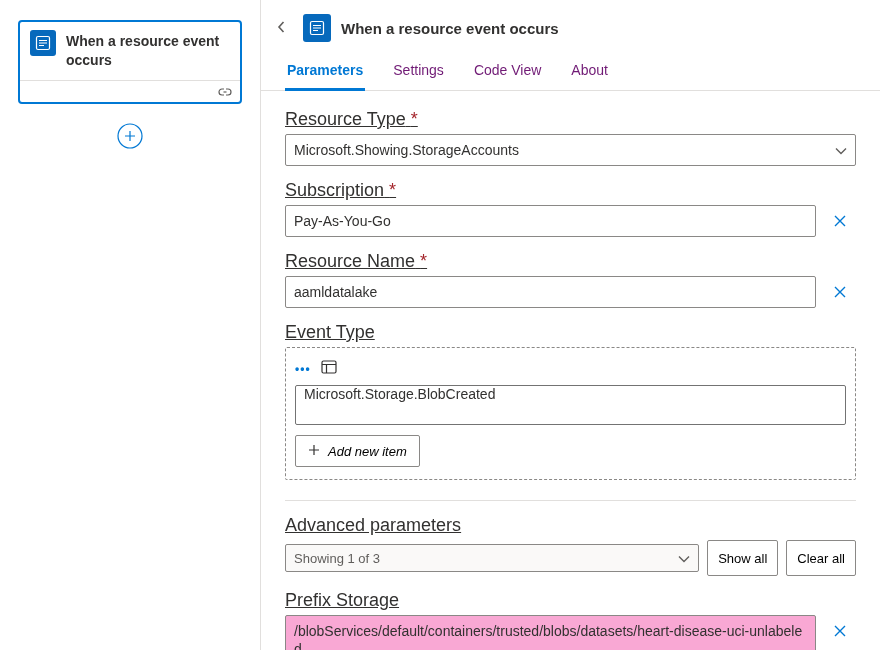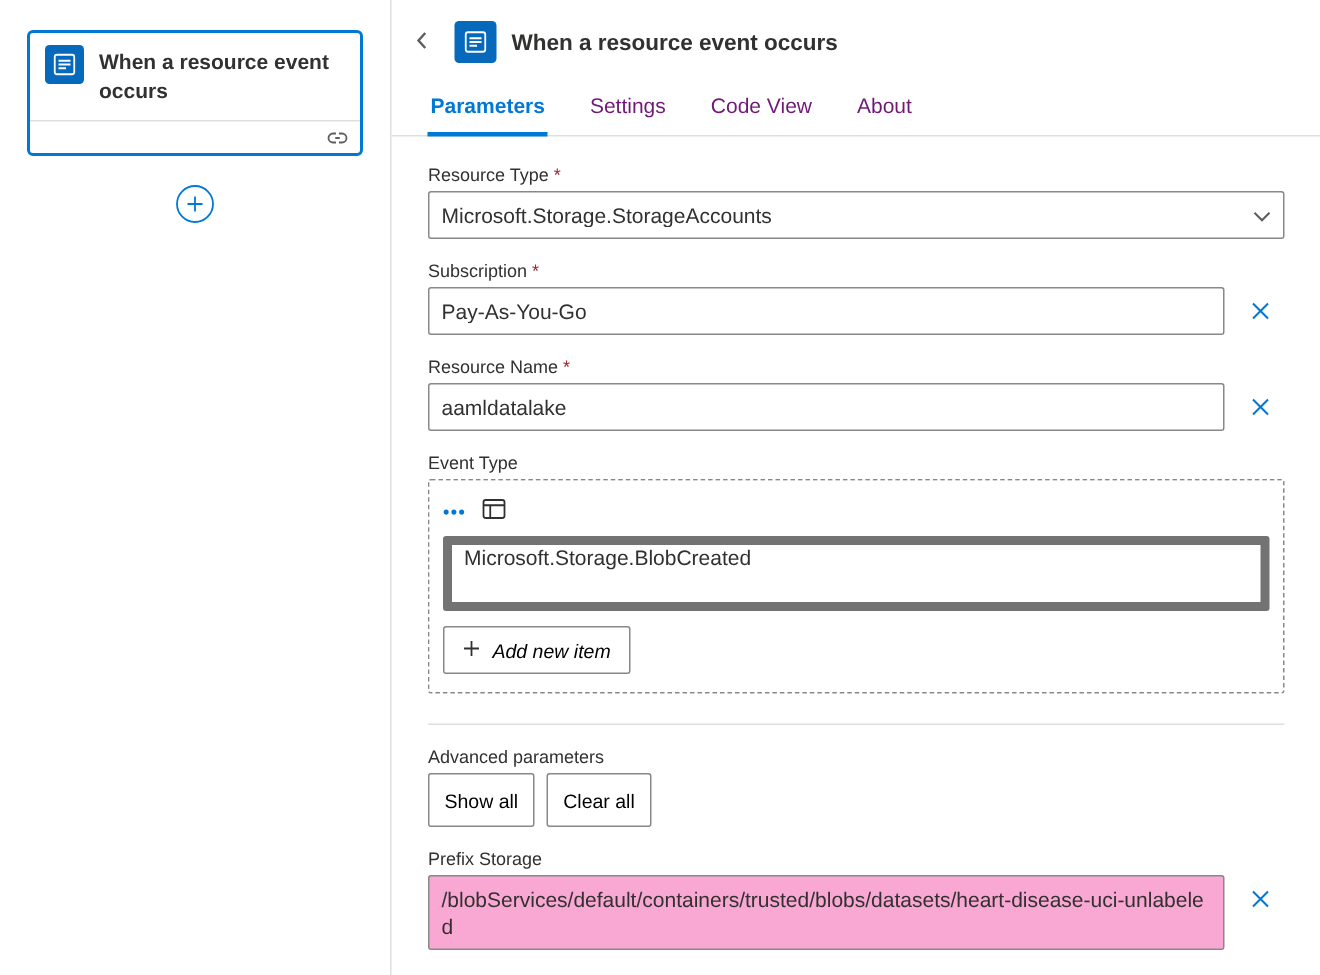--- a/index.html
+++ b/index.html
@@ -108,24 +108,25 @@
     border-bottom-color: #0078d4;
   }
   
   .form {
     padding: 18px 24px 10px 24px;
     overflow: auto;
     flex: 1;
   }
   .field { margin-bottom: 14px; }
   .field-label {
-    font-size: 12px;
+    font-size: 18px;
     color: #323130;
     margin-bottom: 4px;
     display: block;
+    text-decoration: underline;
   }
   .req { color: #a4262c; }
   .row { display: flex; align-items: center; gap: 8px; }
   .control {
     flex: 1;
     height: 32px;
     border: 1px solid #8a8886;
     border-radius: 2px;
     background: #fff;
     display: flex;
@@ -155,22 +156,22 @@
     font-size: 12px;
     color: #605e5c;
     margin-bottom: 8px;
   }
   .group-hdr-label { flex: 1; }
   .group-hdr-icons { display: flex; gap: 10px; align-items: center; color: #0078d4; }
   .group-hdr-icons .dots { letter-spacing: 1px; font-weight: 700; cursor: pointer;}
   .group-hdr-icons .switch { cursor: pointer; }
   .event-input {
     width: 100%;
-    height: 50px;
-    border: 6px solid #737373;
+    height: 40px;
+    border: 1px solid #737373;
     border-radius: 2px;
     padding: 0 8px;
     font-size: 14px;
     background: #fff;
   }
   .add-new {
     margin-top: 10px;
     height: 32px;
     border: 1px solid #8a8886;
     border-radius: 2px;
@@ -280,21 +281,21 @@
   </div>
 
   <div class="form">
 
     <div class="field">
       <span class="field-label">
         <span>Resource Type</span> <span class="req">*</span>
       </span>
       <div class="row">
         <div class="control">
-          <span class="val">Microsoft.Storage.StorageAccounts</span>
+          <span class="val">Microsoft.Showing.StorageAccounts</span>
           <span class="chev-down">
             <svg width="12" height="8" viewBox="0 0 12 8" fill="none" stroke="#605e5c" stroke-width="1.4">
                 <path d="M1 1.5 6 6.5l5-5"></path>
               </svg>
           </span>
         </div>
       </div>
     </div>
 
     <div class="field">
@@ -355,20 +356,28 @@
           <span>Add new item</span>
         </button>
       </div>
     </div>
 
     <hr class="hr">
 
     <div class="field">
       <span class="field-label">Advanced parameters</span>
       <div class="adv-row">
+        <div class="select-muted">
+          <span class="val">Showing 1 of 3</span>
+          <span class="chev-down">
+            <svg width="12" height="8" viewBox="0 0 12 8" fill="none" stroke="#605e5c" stroke-width="1.4">
+                <path d="M1 1.5 6 6.5l5-5"></path>
+              </svg>
+          </span>
+        </div>
         <button class="small-btn">Show all</button>
         <button class="small-btn">Clear all</button>
       </div>
     </div>
 
     <div class="field">
       <span class="field-label">Prefix Storage</span>
       <div class="row" style="align-items:flex-start;">
         <div class="multiline">/blobServices/default/containers/trusted/blobs/datasets/heart-disease-uci-unlabeled</div>
         <div class="clear-btn">

